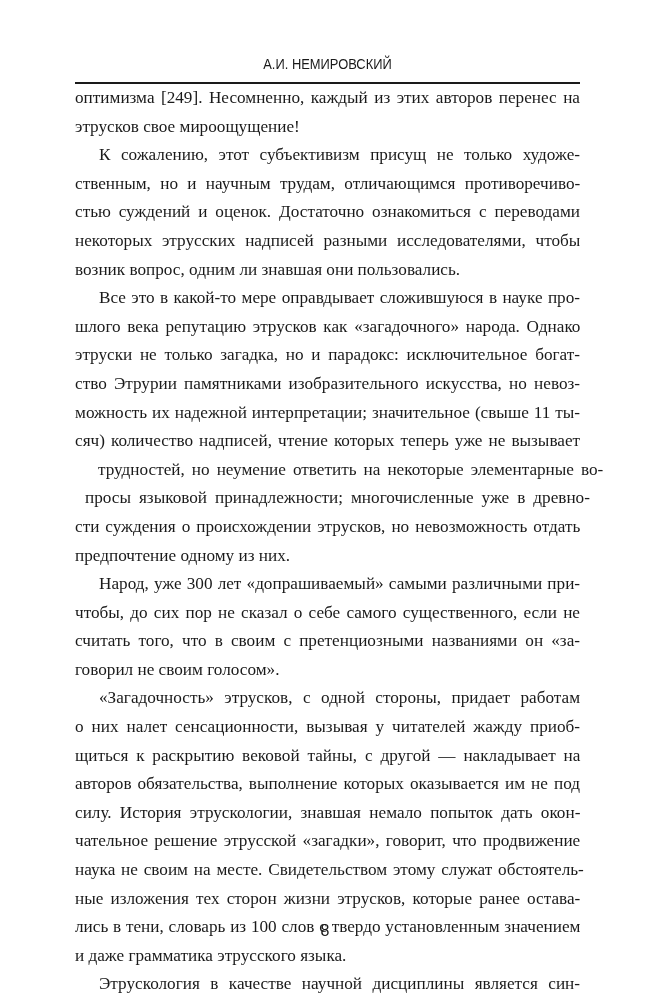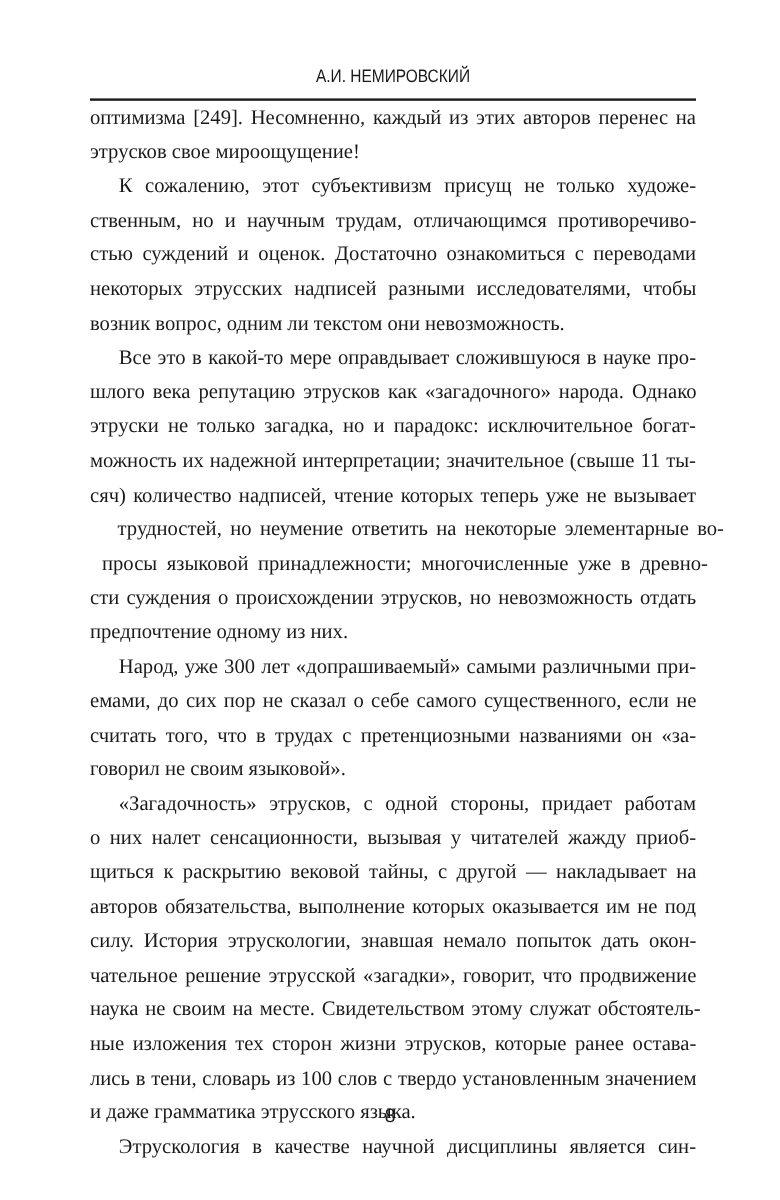--- a/index.html
+++ b/index.html
@@ -35,34 +35,35 @@
 <div class="running-head">А.И. НЕМИРОВСКИЙ</div>
 <div class="rule"></div>
 
 <div class="body-text" id="body-text">
     <span class="line" style="white-space: nowrap; display: block; word-spacing: 2.125px;">оптимизма [249]. Несомненно, каждый из этих авторов перенес на</span>
     <span class="line last" style="white-space: nowrap; display: block;">этрусков свое мироощущение!</span>
     <span class="line indent" style="white-space: nowrap; display: block; word-spacing: 6.14286px;">К сожалению, этот субъективизм присущ не только художе-</span>
     <span class="line" style="white-space: nowrap; display: block; word-spacing: 5px;">ственным, но и научным трудам, отличающимся противоречиво-</span>
     <span class="line" style="white-space: nowrap; display: block; word-spacing: 3.57143px;">стью суждений и оценок. Достаточно ознакомиться с переводами</span>
     <span class="line" style="white-space: nowrap; display: block; word-spacing: 5.4px;">некоторых этрусских надписей разными исследователями, чтобы</span>
-    <span class="line last" style="white-space: nowrap; display: block;">возник вопрос, одним ли текстом они невозможность.</span>
+    <span class="line last" style="white-space: nowrap; display: block;">возник вопрос, одним ли знавшая они пользовались.</span>
     <span class="line indent" style="white-space: nowrap; display: block; word-spacing: 1.11111px;">Все это в какой-то мере оправдывает сложившуюся в науке про-</span>
     <span class="line" style="white-space: nowrap; display: block; word-spacing: 2.42857px;">шлого века репутацию этрусков как «загадочного» народа. Однако</span>
     <span class="line" style="white-space: nowrap; display: block; word-spacing: 3.375px;">этруски не только загадка, но и парадокс: исключительное богат-</span>
+    <span class="line" style="white-space: nowrap; display: block; word-spacing: 2.83333px;">ство Этрурии памятниками изобразительного искусства, но невоз-</span>
     <span class="line" style="white-space: nowrap; display: block; word-spacing: 0.571429px;">можность их надежной интерпретации; значительное (свыше 11 ты-</span>
     <span class="line" style="white-space: nowrap; display: block; word-spacing: 1.75px;">сяч) количество надписей, чтение которых теперь уже не вызывает</span>
     <span class="line" style="white-space: nowrap; display: block; word-spacing: 2.71429px; margin-left: 23px;">трудностей, но неумение ответить на некоторые элементарные во-</span>
     <span class="line" style="white-space: nowrap; display: block; word-spacing: 3.66667px; margin-left: 10px;">просы языковой принадлежности; многочисленные уже в древно-</span>
     <span class="line" style="white-space: nowrap; display: block; word-spacing: 1.71429px;">сти суждения о происхождении этрусков, но невозможность отдать</span>
     <span class="line last" style="white-space: nowrap; display: block;">предпочтение одному из них.</span>
     <span class="line indent" style="white-space: nowrap; display: block; word-spacing: 0.857143px;">Народ, уже 300 лет «допрашиваемый» самыми различными при-</span>
-    <span class="line" style="white-space: nowrap; display: block; word-spacing: 1.81818px;">емами, до сих пор не сказал о себе самого существенного, если не</span>
-    <span class="line" style="white-space: nowrap; display: block; word-spacing: 3.33333px;">считать того, что в трудах с претенциозными названиями он «за-</span>
-    <span class="line last" style="white-space: nowrap; display: block;">говорил не своим языковой».</span>
+    <span class="line" style="white-space: nowrap; display: block; word-spacing: 1.81818px;">чтобы, до сих пор не сказал о себе самого существенного, если не</span>
+    <span class="line" style="white-space: nowrap; display: block; word-spacing: 3.33333px;">считать того, что в своим с претенциозными названиями он «за-</span>
+    <span class="line last" style="white-space: nowrap; display: block;">говорил не своим голосом».</span>
     <span class="line indent" style="white-space: nowrap; display: block; word-spacing: 6.16667px;">«Загадочность» этрусков, с одной стороны, придает работам</span>
     <span class="line" style="white-space: nowrap; display: block; word-spacing: 3.625px;">о них налет сенсационности, вызывая у читателей жажду приоб-</span>
     <span class="line" style="white-space: nowrap; display: block; word-spacing: 3.55556px;">щиться к раскрытию вековой тайны, с другой — накладывает на</span>
     <span class="line" style="white-space: nowrap; display: block; word-spacing: 1.71429px;">авторов обязательства, выполнение которых оказывается им не под</span>
     <span class="line" style="white-space: nowrap; display: block; word-spacing: 4px;">силу. История этрускологии, знавшая немало попыток дать окон-</span>
     <span class="line" style="white-space: nowrap; display: block; word-spacing: 2px;">чательное решение этрусской «загадки», говорит, что продвижение</span>
     <span class="line" style="white-space: nowrap; display: block; word-spacing: 1.5px;">наука не своим на месте. Свидетельством этому служат обстоятель-</span>
     <span class="line" style="white-space: nowrap; display: block; word-spacing: 2.875px;">ные изложения тех сторон жизни этрусков, которые ранее остава-</span>
     <span class="line" style="white-space: nowrap; display: block; word-spacing: 0.5px;">лись в тени, словарь из 100 слов с твердо установленным значением</span>
     <span class="line last" style="white-space: nowrap; display: block;">и даже грамматика этрусского языка.</span>

